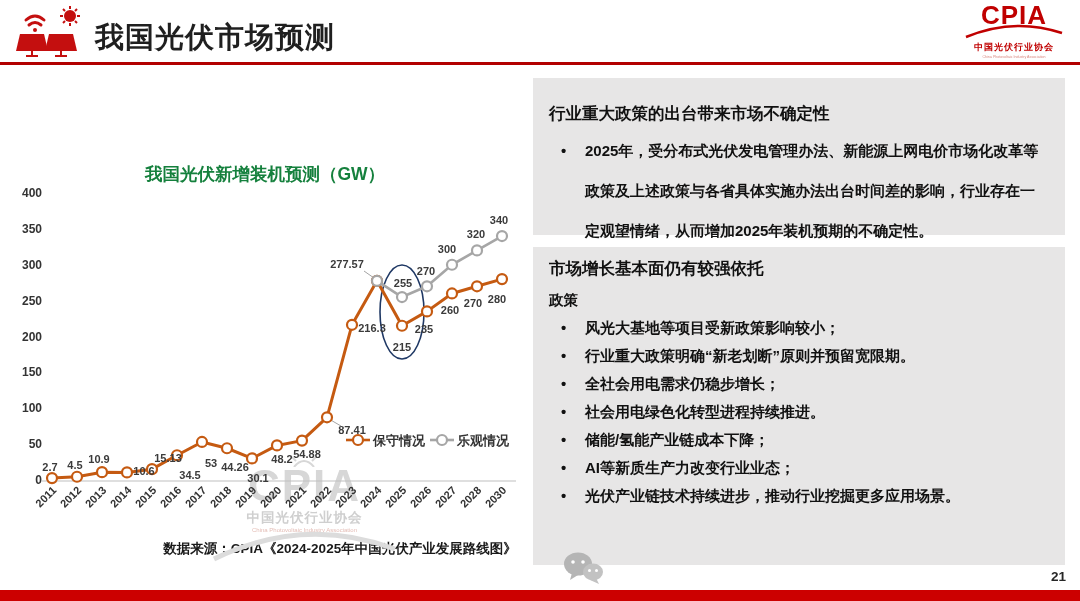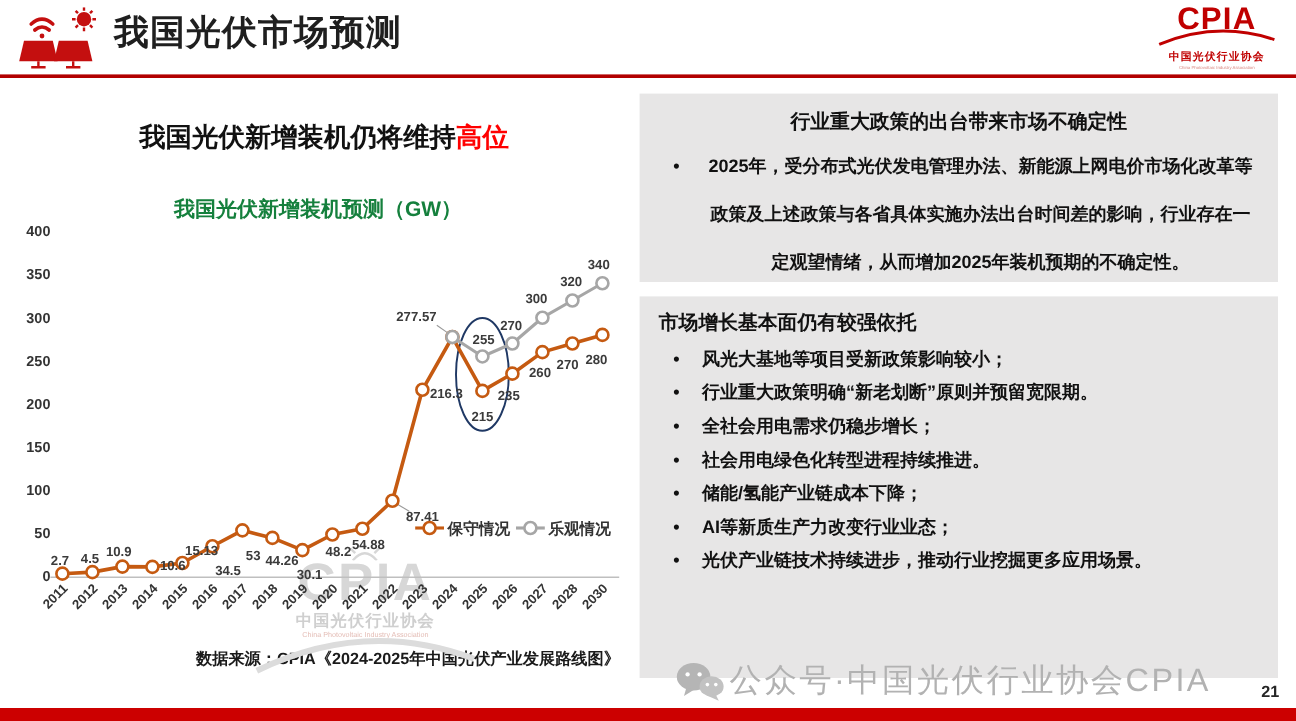--- a/index.html
+++ b/index.html
@@ -1,21 +1,21 @@
 <!DOCTYPE html>
 <html><head>
 <meta charset="utf-8">
 <style>
   * { margin:0; padding:0; box-sizing:border-box; }
   html,body { background:#fff; }
   body { font-family:"Liberation Sans", sans-serif; }
   #slide { position:relative; width:1080px; height:601px; background:#fff; overflow:hidden; }
 
   
-  .hdr-title { position:absolute; left:95px; top:8px; font-size:29px; font-weight:bold; color:#1f1f1f; letter-spacing:1px;text-align:center; }
+  .hdr-title { position:absolute; left:95px; top:18px; font-size:29px; font-weight:bold; color:#1f1f1f; letter-spacing:1px;text-align:center; }
   .hdr-rule { position:absolute; left:0; top:62px; width:1080px; height:3px; background:#b20000; }
   .hdr-icon { position:absolute; left:12px; top:6px; }
   .logo { position:absolute; right:6px; top:3px; width:120px; height:58px; text-align:center; }
   .logo .cpia { font-size:26px; font-weight:bold; color:#c00000; letter-spacing:1px; line-height:24px; }
   .logo .cn { font-size:9px; font-weight:bold; color:#c00000; letter-spacing:1px; }
   .logo .en { font-size:4px; color:#d98880; transform:scale(.9); }
   .logo svg { position:absolute; left:10px; top:20px; }
 
   
   .headline { position:absolute; left:10px; top:100px; width:520px; text-align:center; font-size:22px; font-weight:bold; color:#111; }
@@ -33,21 +33,21 @@
   .wm .wm-cpia { font-size:44px; font-weight:bold; letter-spacing:2px; line-height:46px; color:#d7d7d7; }
   .wm .wm-cn { font-size:13.5px; font-weight:bold; letter-spacing:1px; color:#cfcfcf; }
   .wm .wm-en { font-size:6px; color:#e4bdb6; }
   .wm svg.rays { position:absolute; left:58px; top:-12px; }
   .wm svg.arc { position:absolute; left:-10px; top:34px; }
 
   .source { position:absolute; left:20px; top:540px; width:640px; text-align:center; font-size:13.5px; font-weight:bold; color:#1a1a1a; }
 
   
   .panel { position:absolute; left:533px; width:532px; background:#e7e6e6; }
-  #panel-0 { top:78px; height:157px; padding:13px 16px;text-align:center; }
+  #panel-0 { top:78px; height:157px; padding:25px 16px; }
   #panel-1 { top:247px; height:318px; padding:11px 16px; }
   .ptitle { font-size:16.5px; font-weight:bold; color:#111; margin-bottom:6px; }
   #panel-0 .item { line-height:40px; }
   #panel-1 .item { line-height:28px; }
   .item { position:relative; font-size:15px; font-weight:bold; color:#111; }
   .item.bullet { padding-left:36px; }
   .item .dot { position:absolute; left:12px; }
   .item.subhead { padding-left:0; font-size:14.5px; }
 
   
@@ -93,23 +93,20 @@
   <div class="logo">
     <div class="cpia">CPIA</div>
     <svg width="100" height="18" viewBox="0 0 100 18">
       <path d="M2,14 Q50,-6 98,10" fill="none" stroke="#c00000" stroke-width="2.5"></path>
     </svg>
     <div class="cn" style="margin-top:14px;">中国光伏行业协会</div>
     <div class="en">China Photovoltaic Industry Association</div>
   </div>
   <div class="hdr-rule"></div>
 
-  <div class="headline">
-    <span>我国光伏新增装机仍将维持</span><span class="hl">高位</span>
-  </div>
   <div class="chart-title">我国光伏新增装机预测（GW）</div>
 
   <div id="chart-wrap">
     <div class="wm">
       <svg class="rays" width="48" height="16" viewBox="0 0 48 16">
         <g stroke="#d7d7d7" stroke-width="2" fill="none">
           <path d="M14,16 Q24,4 34,16"></path>
             <line x1="24" y1="2" x2="24" y2="7"></line>
             <line x1="12" y1="6" x2="16" y2="10"></line>
             <line x1="36" y1="6" x2="32" y2="10"></line>
@@ -229,20 +226,21 @@
 
   <section class="panel" id="panel-0">
     <div class="ptitle">行业重大政策的出台带来市场不确定性</div>
     <div class="pitems">
         <div class="item bullet"><span class="dot">•</span>2025年，受分布式光伏发电管理办法、新能源上网电价市场化改革等政策及上述政策与各省具体实施办法出台时间差的影响，行业存在一定观望情绪，从而增加2025年装机预期的不确定性。</div>
       </div>
   </section>
   <section class="panel" id="panel-1">
     <div class="ptitle">市场增长基本面仍有较强依托</div>
     <div class="pitems">
+        <div class="item subhead">政策</div>
         <div class="item bullet"><span class="dot">•</span>风光大基地等项目受新政策影响较小；</div>
         <div class="item bullet"><span class="dot">•</span>行业重大政策明确“新老划断”原则并预留宽限期。</div>
         <div class="item bullet"><span class="dot">•</span>全社会用电需求仍稳步增长；</div>
         <div class="item bullet"><span class="dot">•</span>社会用电绿色化转型进程持续推进。</div>
         <div class="item bullet"><span class="dot">•</span>储能/氢能产业链成本下降；</div>
         <div class="item bullet"><span class="dot">•</span>AI等新质生产力改变行业业态；</div>
         <div class="item bullet"><span class="dot">•</span>光伏产业链技术持续进步，推动行业挖掘更多应用场景。</div>
       </div>
   </section>
 
@@ -251,17 +249,16 @@
       <ellipse cx="16" cy="13" rx="14" ry="11.5"></ellipse>
       <path d="M10,22 L8,29 L16,24 Z"></path>
       <ellipse cx="31" cy="21" rx="10" ry="8.5" fill="#c2c2c2"></ellipse>
       <path d="M34,27 L37,33 L28,29 Z" fill="#c2c2c2"></path>
       <circle cx="11" cy="11" r="1.8" fill="#fff"></circle>
         <circle cx="21" cy="11" r="1.8" fill="#fff"></circle>
       <circle cx="27.5" cy="19.5" r="1.5" fill="#fff"></circle>
         <circle cx="34.5" cy="19.5" r="1.5" fill="#fff"></circle>
     </g>
   </svg>
-  <div class="footer-text">公众号·中国光伏行业协会CPIA</div>
   <div class="pagenum">21</div>
   <div class="bottom-bar"></div>
 
 </div>
 
 </body></html>

